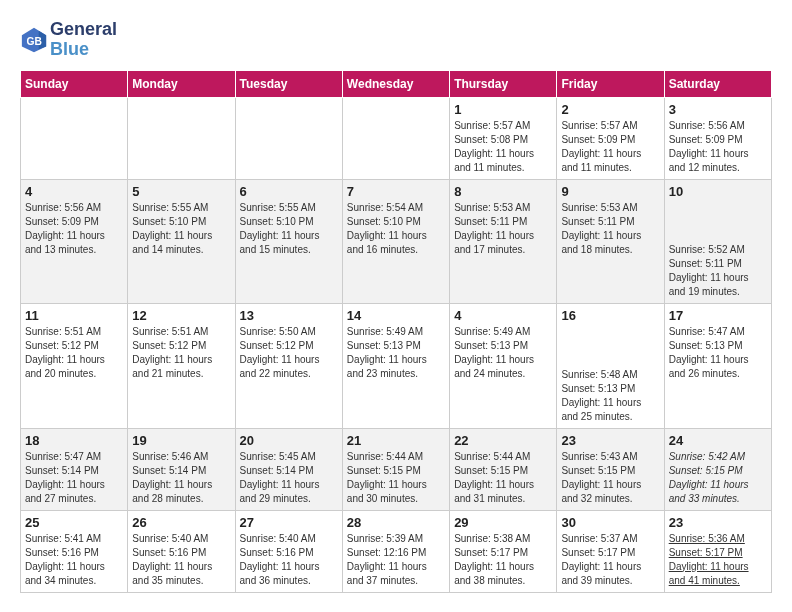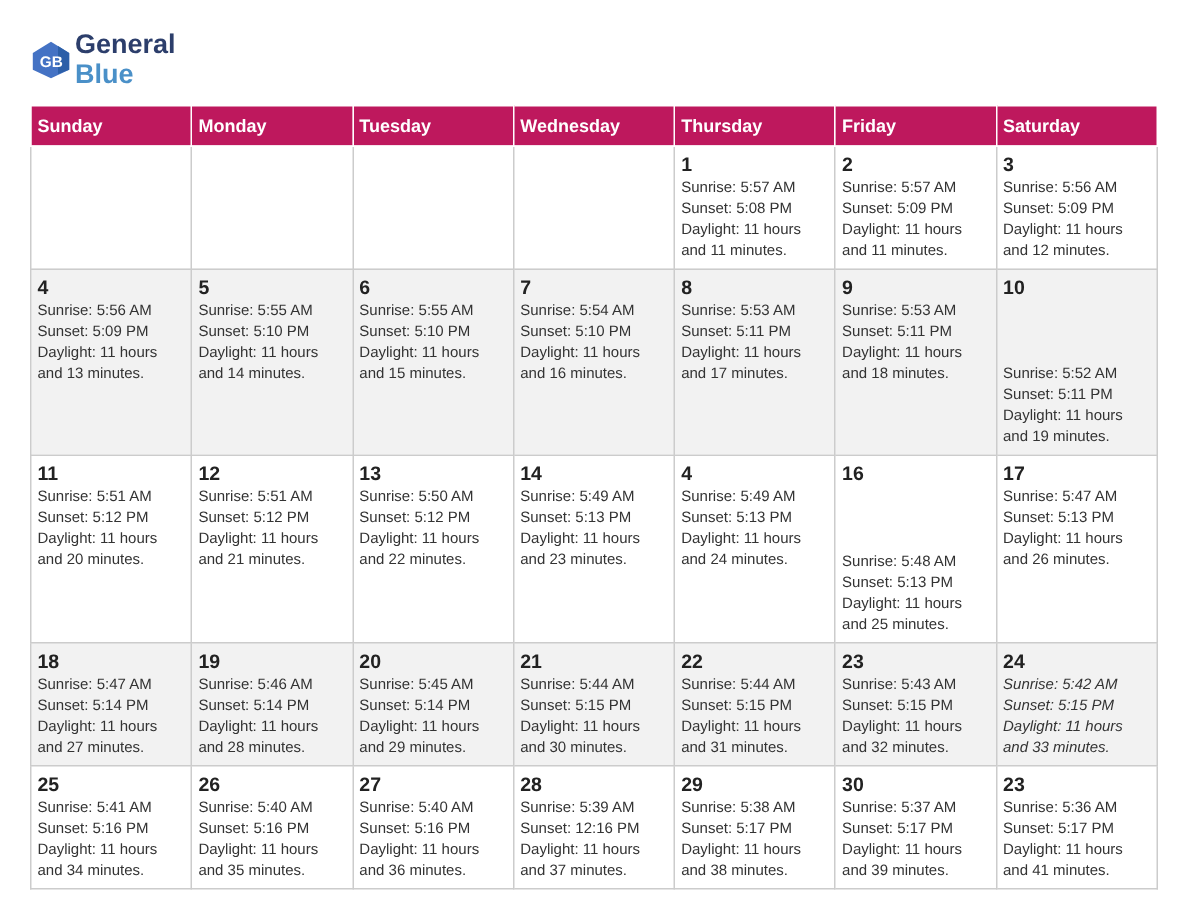--- a/index.html
+++ b/index.html
@@ -304,19 +304,19 @@
 Daylight: 11 hours and 38 minutes.</div>
         </td>
         <td>
           <span class="day-num">30</span>
           <div class="day-info" style="white-space: pre-line;">Sunrise: 5:37 AM
 Sunset: 5:17 PM
 Daylight: 11 hours and 39 minutes.</div>
         </td>
         <td>
           <span class="day-num">23</span>
-          <div class="day-info" style="white-space: pre-line;">Sunrise: 5:36 AM
+          <div class="day-info" style="white-space: pre-line; text-decoration: underline;">Sunrise: 5:36 AM
 Sunset: 5:17 PM
 Daylight: 11 hours and 41 minutes.</div>
         </td>
       </tr>
     </tbody>
 </table>
 
 </body></html>

